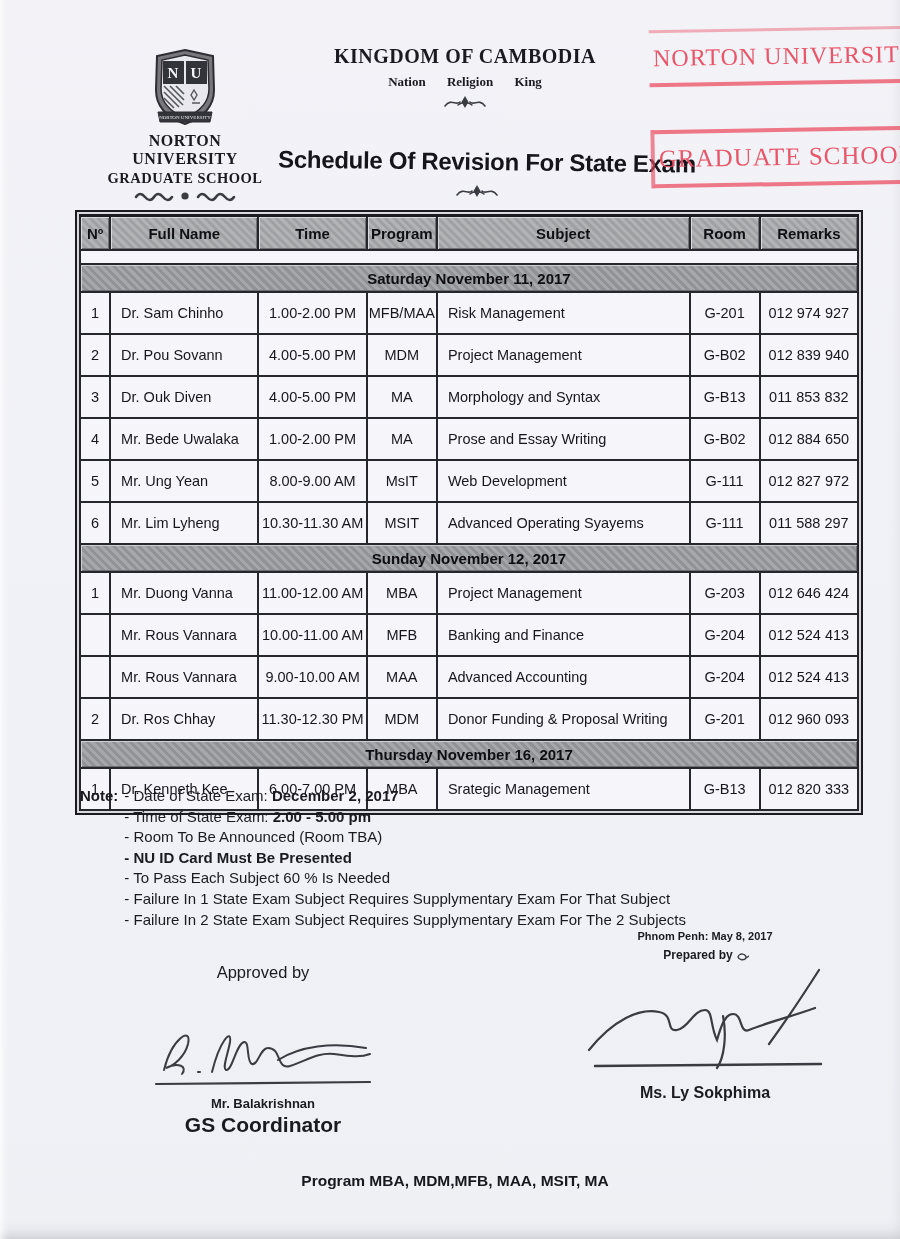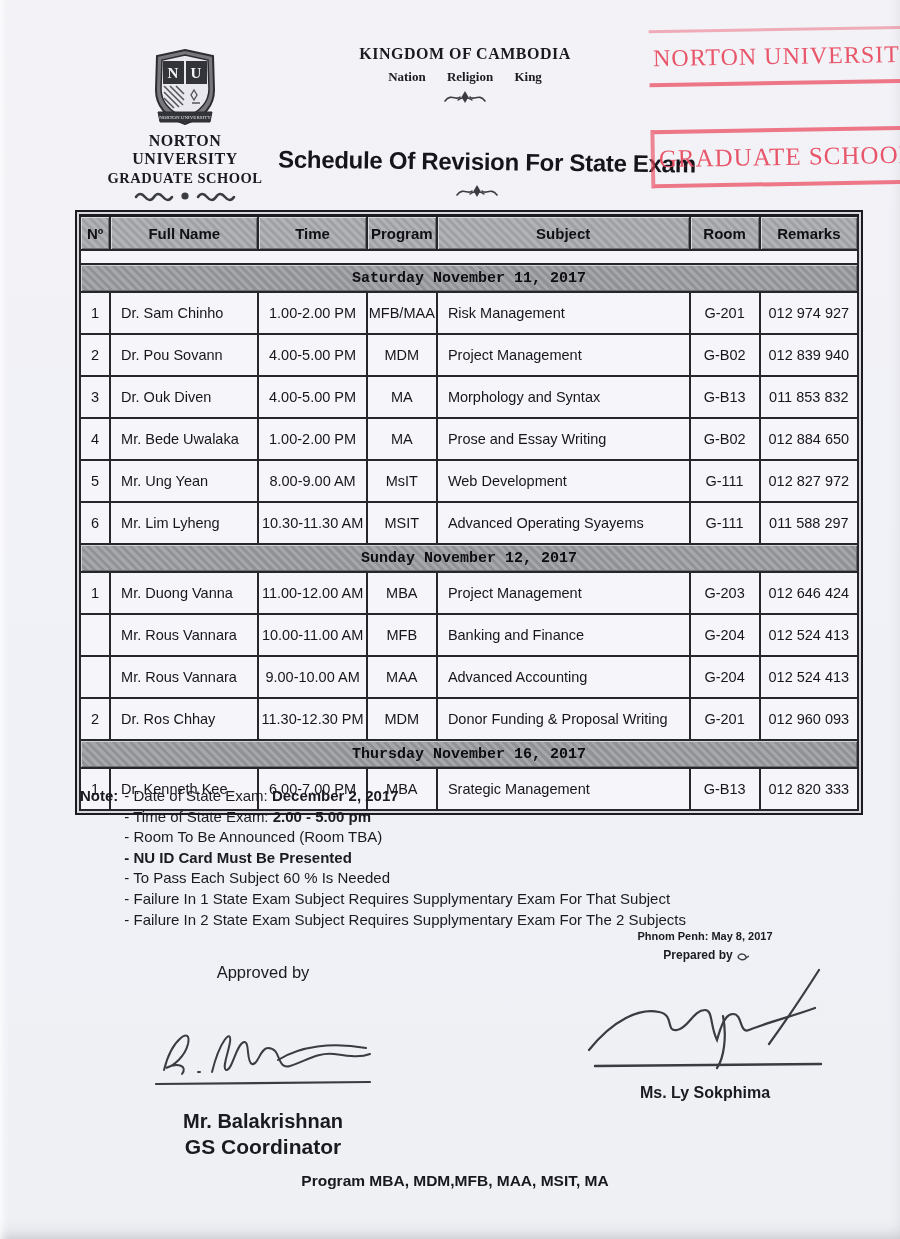--- a/index.html
+++ b/index.html
@@ -10,21 +10,21 @@
     font-family:"Liberation Sans",sans-serif;color:#1a1a20;
     box-shadow:inset 10px 0 8px -8px #ffffff, inset -6px -14px 18px -14px #b9b9c0;
   }
   
   .logo-block{position:absolute;left:95px;top:48px;width:180px;text-align:center;}
   .logo-svg{display:block;margin:0 auto;}
   .org-name{font-family:"Liberation Serif",serif;font-weight:bold;font-size:16px;letter-spacing:.5px;margin-top:4px;}
   .org-sub{font-family:"Liberation Serif",serif;font-weight:bold;font-size:14.5px;letter-spacing:.5px;margin-top:2px;}
   .flourish{margin-top:1px;}
   .center-block{position:absolute;left:275px;top:45px;width:380px;text-align:center;}
-  .kingdom{font-family:"Liberation Serif",serif;font-weight:bold;font-size:16px;letter-spacing:.5px;}
+  .kingdom{font-family:"Liberation Serif",serif;font-weight:bold;font-size:20px;letter-spacing:.5px;}
   .motto{font-family:"Liberation Serif",serif;font-weight:bold;font-size:13px;word-spacing:18px;margin-top:6px;}
   .ornament{margin-top:4px;}
   .doc-title{
     position:absolute;left:262px;top:148px;width:450px;text-align:center;
     font-size:24px;font-weight:bold;letter-spacing:-.3px;color:#15151b;
     transform:rotate(.7deg);
   }
   .ornament2{position:absolute;left:455px;top:183px;}
   
   .stamp{
@@ -48,40 +48,39 @@
     height:30px;background:#a9aaad;color:#101014;font-size:15px;font-weight:bold;
     background-image:repeating-linear-gradient(45deg,rgba(255,255,255,.10) 0 3px,rgba(0,0,0,.06) 3px 6px);
     box-shadow:inset 1px 1px 0 #d9d9dc,inset -1px -1px 0 #707075;
     border-top:3px solid #1b1b21;
   }
   .sched tr.spacer td{height:10px;background:#f5f5fa;}
   .sched tr.section td{
     height:24px;background:#9c9da1;color:#0d0d12;font-weight:bold;font-size:15px;text-align:center;
     background-image:repeating-linear-gradient(45deg,rgba(255,255,255,.10) 0 3px,rgba(0,0,0,.07) 3px 6px);
     box-shadow:inset 1px 1px 0 #cfcfd3,inset -1px -1px 0 #6e6e73;
-    font-family:Liberation Mono, monospace;
   }
   .sched td{height:38px;font-size:14.5px;color:#16161c;text-align:center;background:#f5f5fa;}
   .sched td.c1,.sched td.c4{text-align:left;padding-left:10px;}
   
   .notes{position:absolute;left:80px;top:786px;width:760px;font-size:15px;line-height:20.6px;display:flex;}
   .note-label{font-weight:bold;margin-right:6px;white-space:nowrap;}
   .note-line{white-space:nowrap;}
   .note-line .b{font-weight:bold;}
   
   .sig-right{position:absolute;left:555px;top:930px;width:300px;text-align:center;}
   .place-date{font-weight:bold;font-size:11px;}
   .prepared{font-weight:bold;font-size:12px;margin-top:5px;position:relative;}
   .prep-glyph{position:relative;top:2px;left:2px;}
   .sig-right svg.sig{display:block;margin:2px auto 0;}
   .sig-name{font-weight:bold;font-size:16px;margin-top:2px;}
   .sig-left{position:absolute;left:148px;top:963px;width:230px;text-align:center;}
   .approved{font-weight:normal;font-size:16.5px;}
   .sig-left svg.sig{display:block;margin:14px auto 0;}
-  .sig-name2{font-weight:bold;font-size:20px;margin-top:16px;}
+  .sig-name2{font-weight:bold;font-size:13px;margin-top:2px;}
   .sig-title{font-weight:bold;font-size:21px;margin-top:2px;}
   
   .programs{position:absolute;left:0;top:1172px;width:910px;text-align:center;font-weight:bold;font-size:15.5px;color:#17171d;}
   .stroke{stroke:#3b3b42;fill:none;stroke-linecap:round;}
 </style>
 </head>
 <body>
 
 <div id="paper">
 

